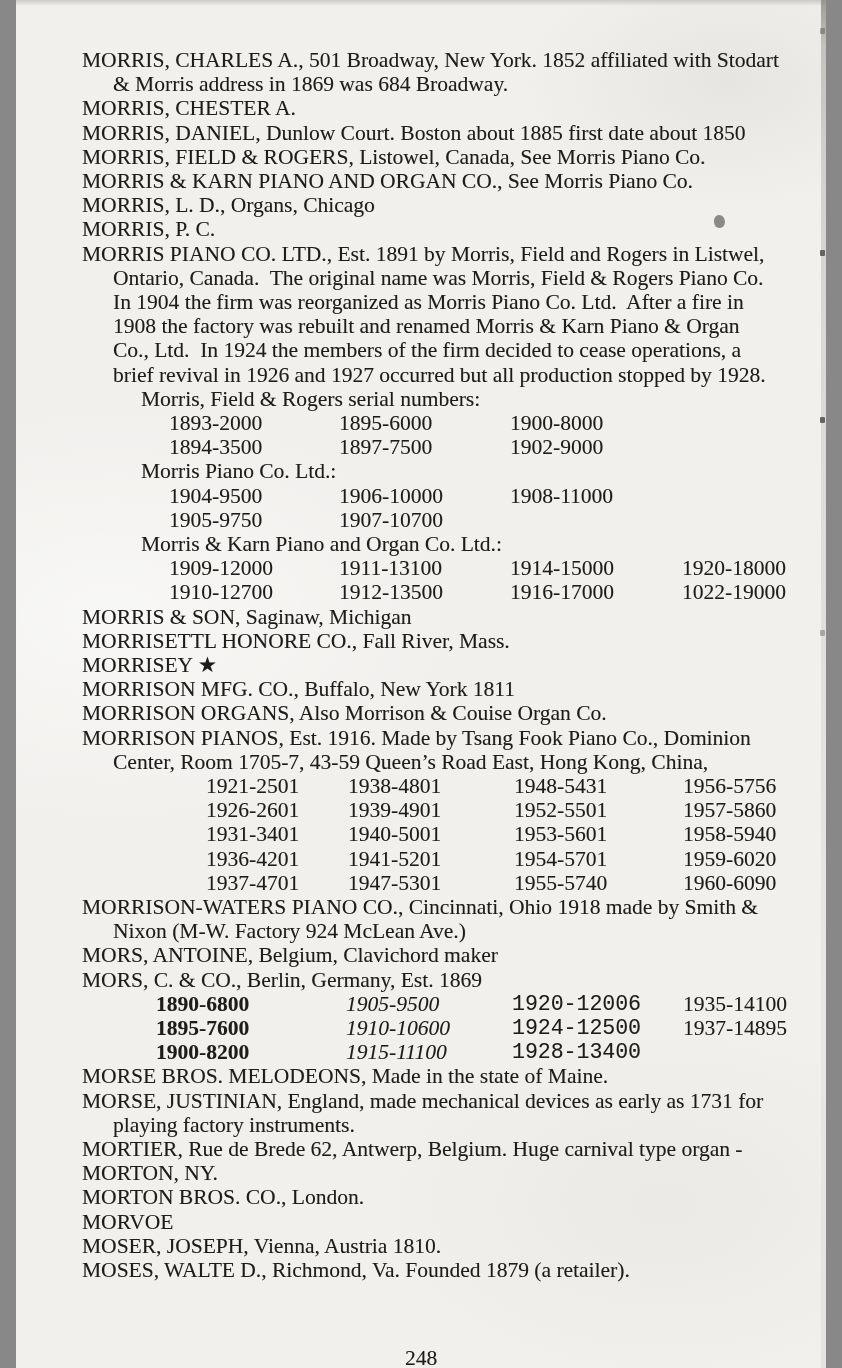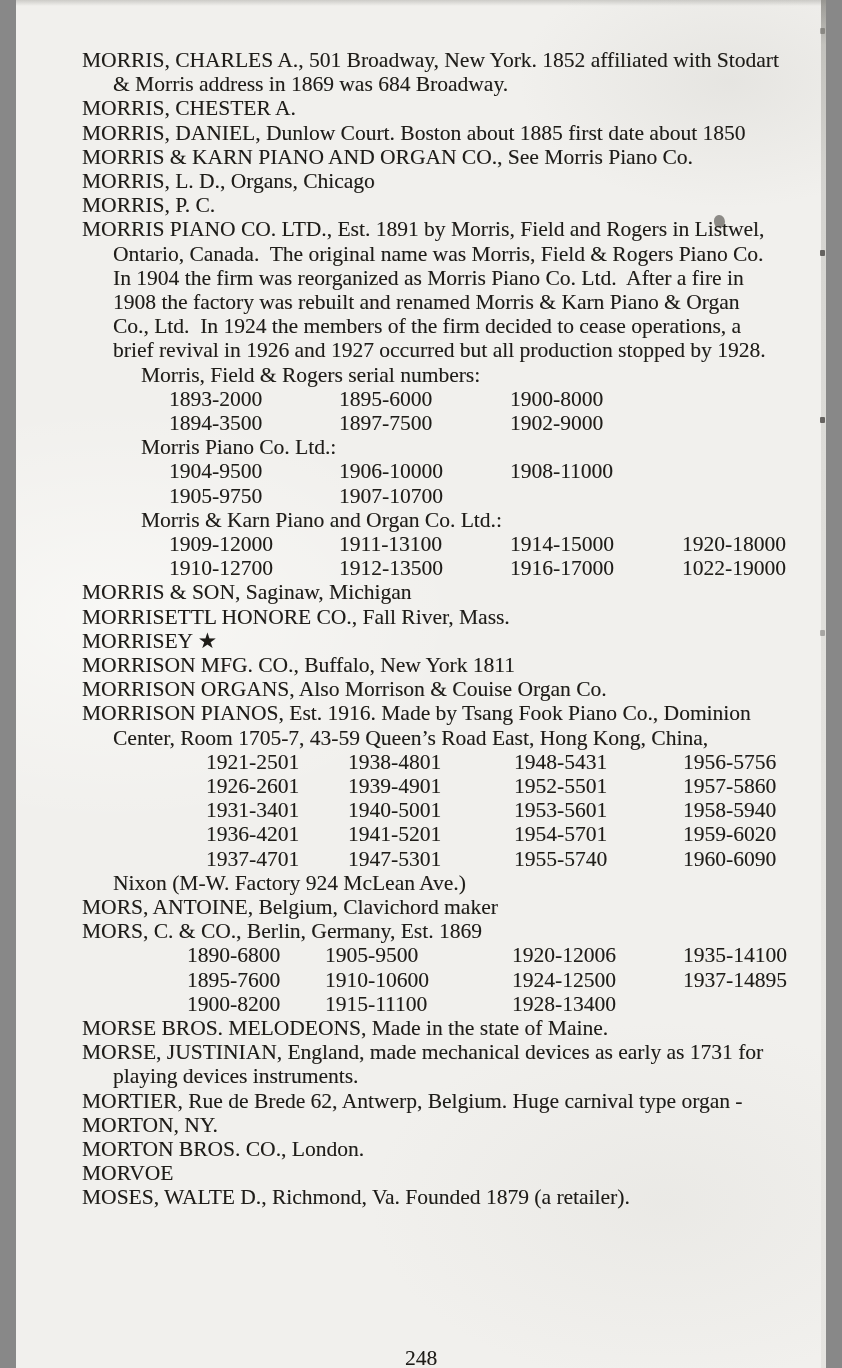--- a/index.html
+++ b/index.html
@@ -28,23 +28,23 @@
   .l-serial{position:relative;height:24.2px;}
   .l-serial span{position:absolute;top:0;}
   .t-morris  span:nth-child(1){left:87px;text-align:center;}
   .t-morris  span:nth-child(2){left:257px;}
   .t-morris  span:nth-child(3){left:428px;}
   .t-morris  span:nth-child(4){left:600px;}
   .t-morrison span:nth-child(1){left:124px;}
   .t-morrison span:nth-child(2){left:266px;}
   .t-morrison span:nth-child(3){left:432px;}
   .t-morrison span:nth-child(4){left:601px;}
-  .t-mors span:nth-child(1){left:105px;}
-  .t-mors span:nth-child(2){left:243px;}
-  .t-mors span:nth-child(3){left:430px;}
+  .t-mors span:nth-child(1){left:74px;font-weight:bold;}
+  .t-mors span:nth-child(2){left:264px;font-style:italic;}
+  .t-mors span:nth-child(3){left:430px;font-family:Liberation Mono, monospace;}
   .t-mors span:nth-child(4){left:601px;text-align:center;}
   .page-number{
     position:absolute;left:0;right:0;top:1346px;
     text-align:center;font-size:21.5px;line-height:24px;
     text-shadow:0.3px 0.3px 0 rgba(30,28,24,0.30);
   }
   
   .edge-top{position:absolute;top:0;left:0;right:0;height:6px;
     background:linear-gradient(to bottom, rgba(120,119,113,0.30), rgba(120,119,113,0));}
   .edge-right{position:absolute;top:0;bottom:0;right:0;width:5px;
@@ -64,20 +64,21 @@
 </head>
 <body>
 
 <div class="page">
   <div class="edge-top"></div>
   <div class="text-block">
       <div class="line l-entry">MORRIS, CHARLES A., 501 Broadway, New York. 1852 affiliated with Stodart</div>
       <div class="line l-cont">&amp; Morris address in 1869 was 684 Broadway.</div>
       <div class="line l-entry">MORRIS, CHESTER A.</div>
       <div class="line l-entry">MORRIS, DANIEL, Dunlow Court. Boston about 1885 first date about 1850</div>
+      <div class="line l-entry">MORRIS, FIELD &amp; ROGERS, Listowel, Canada, See Morris Piano Co.</div>
       <div class="line l-entry">MORRIS &amp; KARN PIANO AND ORGAN CO., See Morris Piano Co.</div>
       <div class="line l-entry">MORRIS, L. D., Organs, Chicago</div>
       <div class="line l-entry">MORRIS, P. C.</div>
       <div class="line l-entry">MORRIS PIANO CO. LTD., Est. 1891 by Morris, Field and Rogers in Listwel,</div>
       <div class="line l-cont">Ontario, Canada.  The original name was Morris, Field &amp; Rogers Piano Co.</div>
       <div class="line l-cont">In 1904 the firm was reorganized as Morris Piano Co. Ltd.  After a fire in</div>
       <div class="line l-cont">1908 the factory was rebuilt and renamed Morris &amp; Karn Piano &amp; Organ</div>
       <div class="line l-cont">Co., Ltd.  In 1924 the members of the firm decided to cease operations, a</div>
       <div class="line l-cont">brief revival in 1926 and 1927 occurred but all production stopped by 1928.</div>
       <div class="line l-sub">Morris, Field &amp; Rogers serial numbers:</div>
@@ -94,33 +95,35 @@
       <div class="line l-entry">MORRISEY ★</div>
       <div class="line l-entry">MORRISON MFG. CO., Buffalo, New York 1811</div>
       <div class="line l-entry">MORRISON ORGANS, Also Morrison &amp; Couise Organ Co.</div>
       <div class="line l-entry">MORRISON PIANOS, Est. 1916. Made by Tsang Fook Piano Co., Dominion</div>
       <div class="line l-cont">Center, Room 1705-7, 43-59 Queen’s Road East, Hong Kong, China,</div>
       <div class="line l-serial t-morrison"><span>1921-2501</span><span>1938-4801</span><span>1948-5431</span><span>1956-5756</span></div>
       <div class="line l-serial t-morrison"><span>1926-2601</span><span>1939-4901</span><span>1952-5501</span><span>1957-5860</span></div>
       <div class="line l-serial t-morrison"><span>1931-3401</span><span>1940-5001</span><span>1953-5601</span><span>1958-5940</span></div>
       <div class="line l-serial t-morrison"><span>1936-4201</span><span>1941-5201</span><span>1954-5701</span><span>1959-6020</span></div>
       <div class="line l-serial t-morrison"><span>1937-4701</span><span>1947-5301</span><span>1955-5740</span><span>1960-6090</span></div>
+      <div class="line l-entry">MORRISON-WATERS PIANO CO., Cincinnati, Ohio 1918 made by Smith &amp;</div>
       <div class="line l-cont">Nixon (M-W. Factory 924 McLean Ave.)</div>
       <div class="line l-entry">MORS, ANTOINE, Belgium, Clavichord maker</div>
       <div class="line l-entry">MORS, C. &amp; CO., Berlin, Germany, Est. 1869</div>
       <div class="line l-serial t-mors"><span>1890-6800</span><span>1905-9500</span><span>1920-12006</span><span>1935-14100</span></div>
       <div class="line l-serial t-mors"><span>1895-7600</span><span>1910-10600</span><span>1924-12500</span><span>1937-14895</span></div>
       <div class="line l-serial t-mors"><span>1900-8200</span><span>1915-11100</span><span>1928-13400</span></div>
       <div class="line l-entry">MORSE BROS. MELODEONS, Made in the state of Maine.</div>
       <div class="line l-entry">MORSE, JUSTINIAN, England, made mechanical devices as early as 1731 for</div>
-      <div class="line l-cont">playing devices instruments.</div>
+      <div class="line l-cont">playing factory instruments.</div>
       <div class="line l-entry">MORTIER, Rue de Brede 62, Antwerp, Belgium. Huge carnival type organ -</div>
       <div class="line l-entry">MORTON, NY.</div>
       <div class="line l-entry">MORTON BROS. CO., London.</div>
       <div class="line l-entry">MORVOE</div>
+      <div class="line l-entry">MOSER, JOSEPH, Vienna, Austria 1810.</div>
       <div class="line l-entry">MOSES, WALTE D., Richmond, Va. Founded 1879 (a retailer).</div>
     </div>
   <div class="page-number">248</div>
   <div class="smudge"></div>
   <div class="edge-right">
     <div class="dash dash-1"></div>
     <div class="dash dash-2"></div>
     <div class="dash dash-3"></div>
     <div class="dash dash-4"></div>
   </div>

